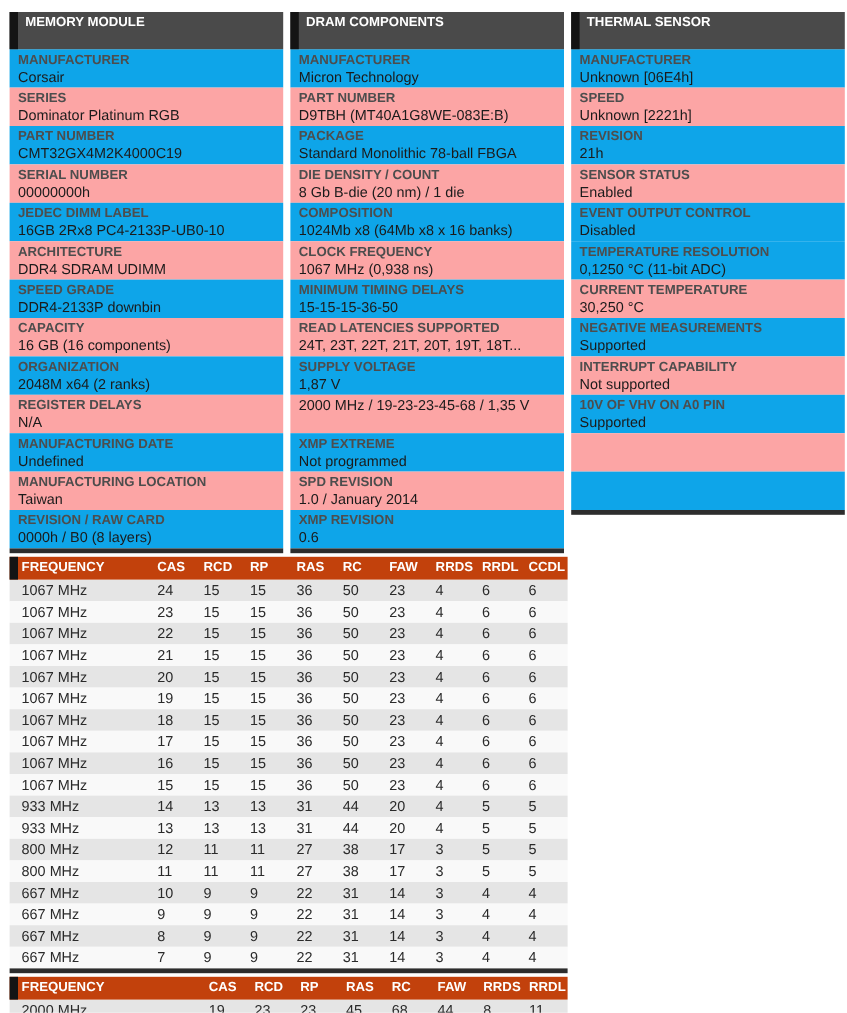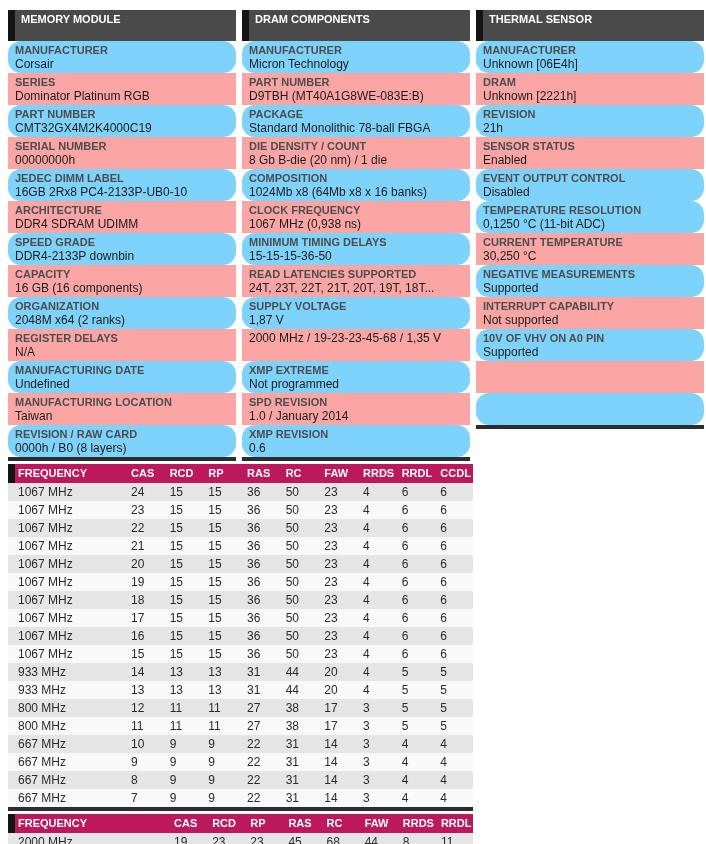--- a/index.html
+++ b/index.html
@@ -27,39 +27,39 @@
     content: ""; position: absolute; left: 0; top: 0; bottom: 0;
     width: 7px; background: #141414;
   }
   .panel-header .panel-title { padding-left: 3px; }
   .field-row {
     height: 32px; box-sizing: border-box;
     padding: 2px 4px 0 7px;
     background: #fca5a5;
     overflow: hidden;
   }
-  .field-row.stripe { background: #7dd3fc; border-radius: 13px; }
+  .field-row.stripe { background: #0ea5e9; }
   .field-label {
     font-size: 11px; font-weight: bold; color: #4d4d4d;
     line-height: 14px; white-space: nowrap;
   }
   .field-value {
     font-size: 12px; color: #1b1b1b;
     line-height: 15px; white-space: nowrap;
   }
   .footer-bar { height: 4px; background: #2d2d2d; }
 
   
   .table { width: 465px; margin-top: 3px; }
   .t-row { display: grid; }
   .timing .t-row { grid-template-columns: 117px repeat(9, 1fr); }
   .xmp .t-row    { grid-template-columns: 160px repeat(8, 1fr); }
   .t-head {
     position: relative;
-    background: #be185d; height: 19px;
+    background: #c2410c; height: 19px;
   }
   .t-head::before {
     content: ""; position: absolute; left: 0; top: 0; bottom: 0;
     width: 7px; background: #141414;
   }
   .t-head .t-cell {
     color: #ffffff; font-size: 11px; font-weight: bold;
     line-height: 19px;
   }
   .t-body-row { height: 18px; background: #f9f9f9; }
@@ -202,21 +202,21 @@
     <div class="panel">
       <div class="panel-header">
         <span class="panel-title">THERMAL SENSOR</span>
       </div>
       <div class="panel-body">
           <div class="field-row stripe">
             <div class="field-label">MANUFACTURER</div>
             <div class="field-value">Unknown [06E4h]</div>
           </div>
           <div class="field-row">
-            <div class="field-label">DRAM</div>
+            <div class="field-label">SPEED</div>
             <div class="field-value">Unknown [2221h]</div>
           </div>
           <div class="field-row stripe">
             <div class="field-label">REVISION</div>
             <div class="field-value">21h</div>
           </div>
           <div class="field-row">
             <div class="field-label">SENSOR STATUS</div>
             <div class="field-value">Enabled</div>
           </div>

